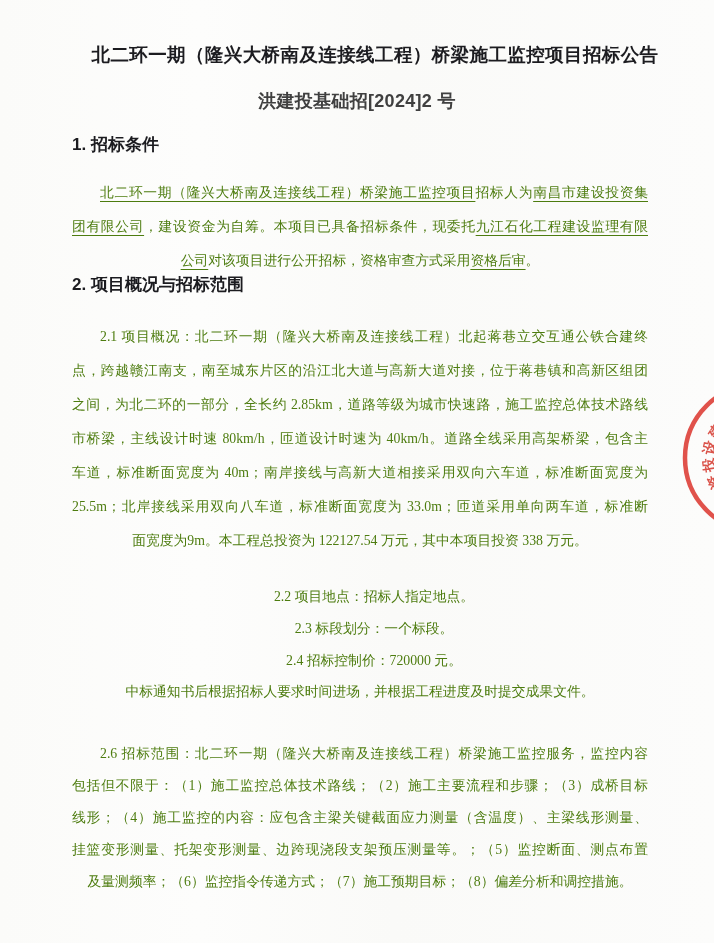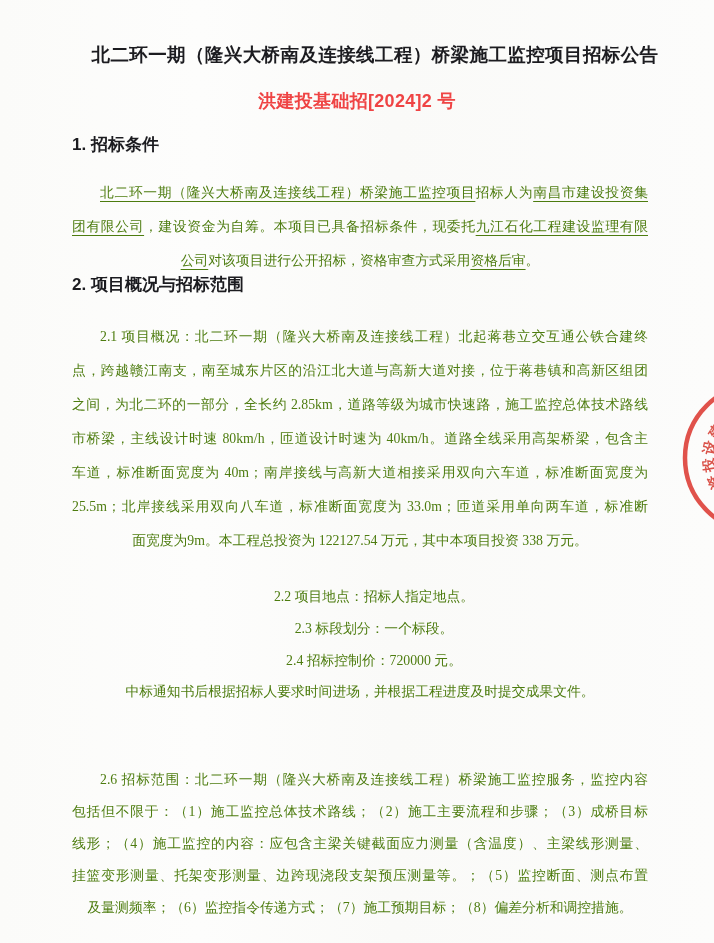--- a/index.html
+++ b/index.html
@@ -10,21 +10,21 @@
     font-family:"Liberation Serif","DejaVu Serif",serif;
   }
   .title{
     position:absolute;top:42px;left:0;right:0;text-align:center;
     font-family:"Liberation Sans","DejaVu Sans",sans-serif;
     font-weight:700;font-size:18.5px;letter-spacing:.4px;color:#1c1c20;padding-left:36px;
   }
   .docnum{
     position:absolute;top:89px;left:0;right:0;text-align:center;
     font-family:"Liberation Sans","DejaVu Sans",sans-serif;
-    font-weight:700;font-size:18px;letter-spacing:.3px;color:#ef4444;
+    font-weight:700;font-size:18px;letter-spacing:.3px;color:#404040;
   }
   .sec-heading{
     position:absolute;left:72px;
     font-family:"Liberation Sans","DejaVu Sans",sans-serif;
     font-weight:700;font-size:17px;color:#1c1c20;line-height:22px;
   }
   .para{
     position:absolute;left:72px;width:576px;
     font-size:13.8px;color:#4d7c0f;
   }
@@ -73,21 +73,21 @@
     </div>
   <div class="para" style="top:613px;--lh:32px">
       <div class="line indent"><span>2.3 标段划分：一个标段。</span></div>
     </div>
   <div class="para" style="top:645px;--lh:32px">
       <div class="line indent"><span>2.4 招标控制价：720000 元。</span></div>
     </div>
   <div class="para" style="top:676px;--lh:31px">
       <div class="line"><span>中标通知书后根据招标人要求时间进场，并根据工程进度及时提交成果文件。</span></div>
     </div>
-  <div class="para" style="top:764px;--lh:32px">
+  <div class="para" style="top:738px;--lh:32px">
       <div class="line indent just"><span>2.6 招标范围：北二环一期（隆兴大桥南及连接线工程）桥梁施工监控服务，监控内容</span></div>
       <div class="line just"><span>包括但不限于：（1）施工监控总体技术路线；（2）施工主要流程和步骤；（3）成桥目标</span></div>
       <div class="line just"><span>线形；（4）施工监控的内容：应包含主梁关键截面应力测量（含温度）、主梁线形测量、</span></div>
       <div class="line just"><span>挂篮变形测量、托架变形测量、边跨现浇段支架预压测量等。；（5）监控断面、测点布置</span></div>
       <div class="line"><span>及量测频率；（6）监控指令传递方式；（7）施工预期目标；（8）偏差分析和调控措施。</span></div>
     </div>
 
   <svg class="stamp" width="150" height="172" viewBox="0 0 150 172">
     <circle id="seal-ring" cx="89" cy="86" r="74" fill="none" stroke-width="4.5" stroke="#dd3b33"></circle>
     <g id="seal-chars">

